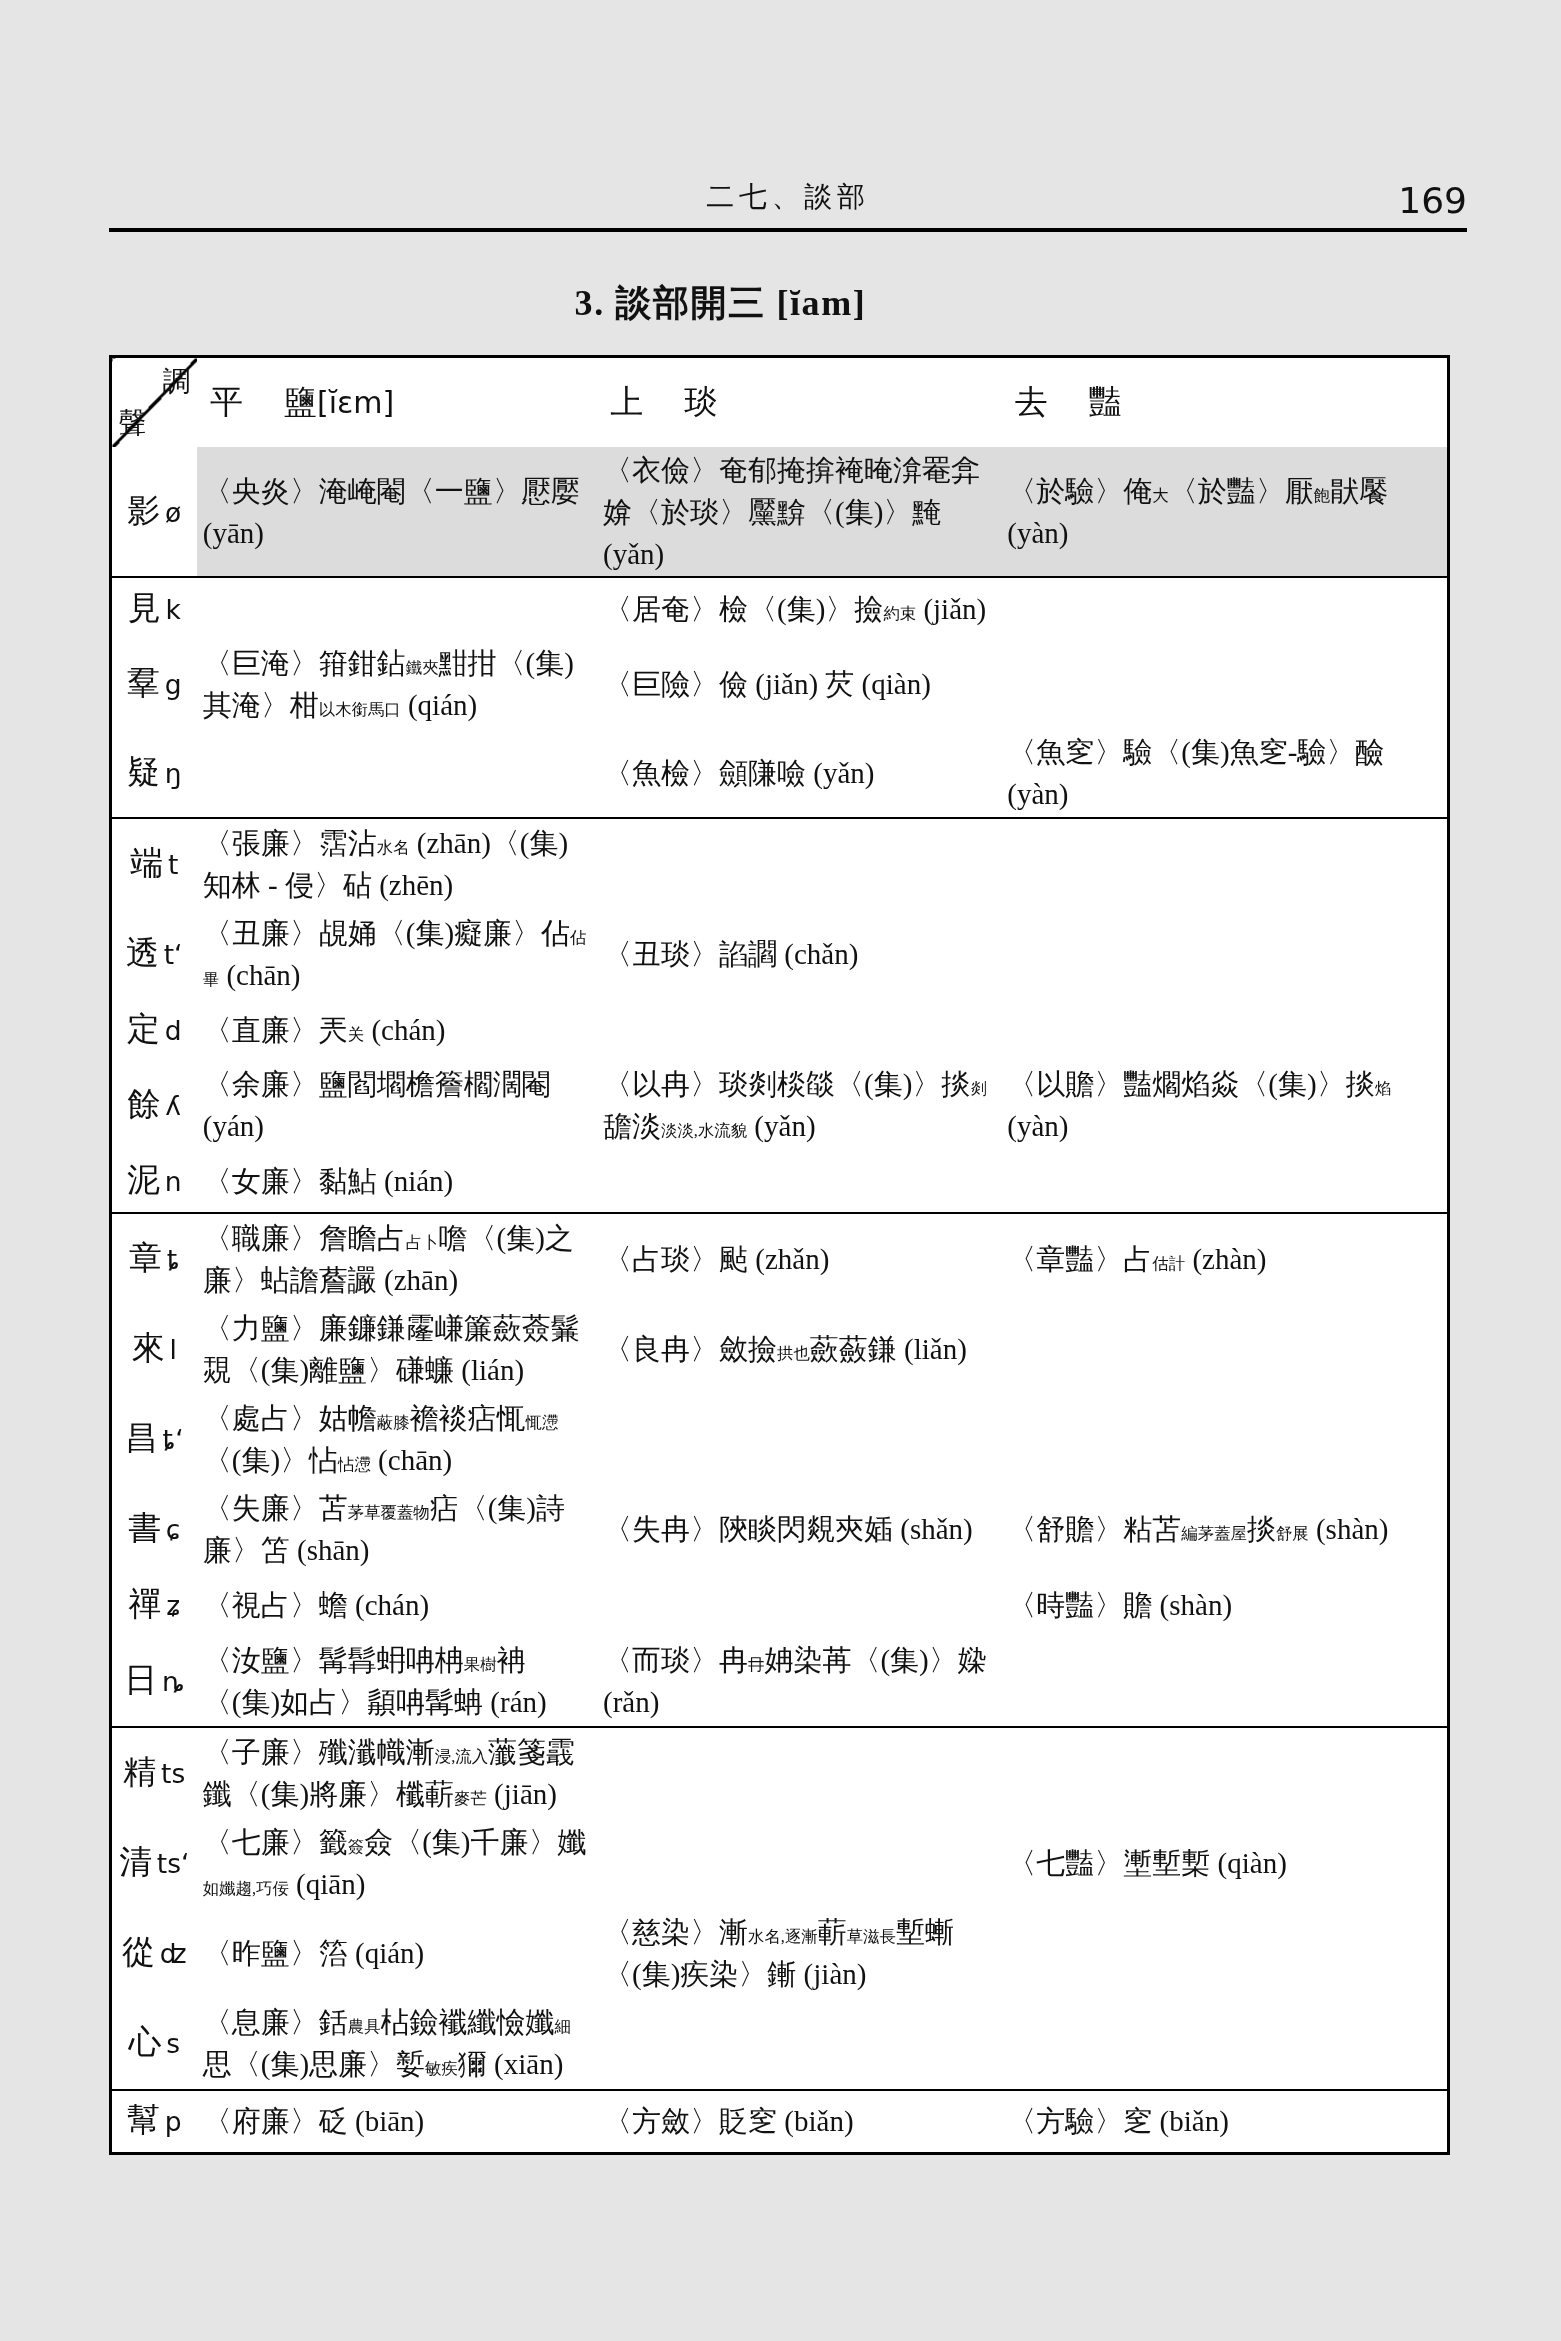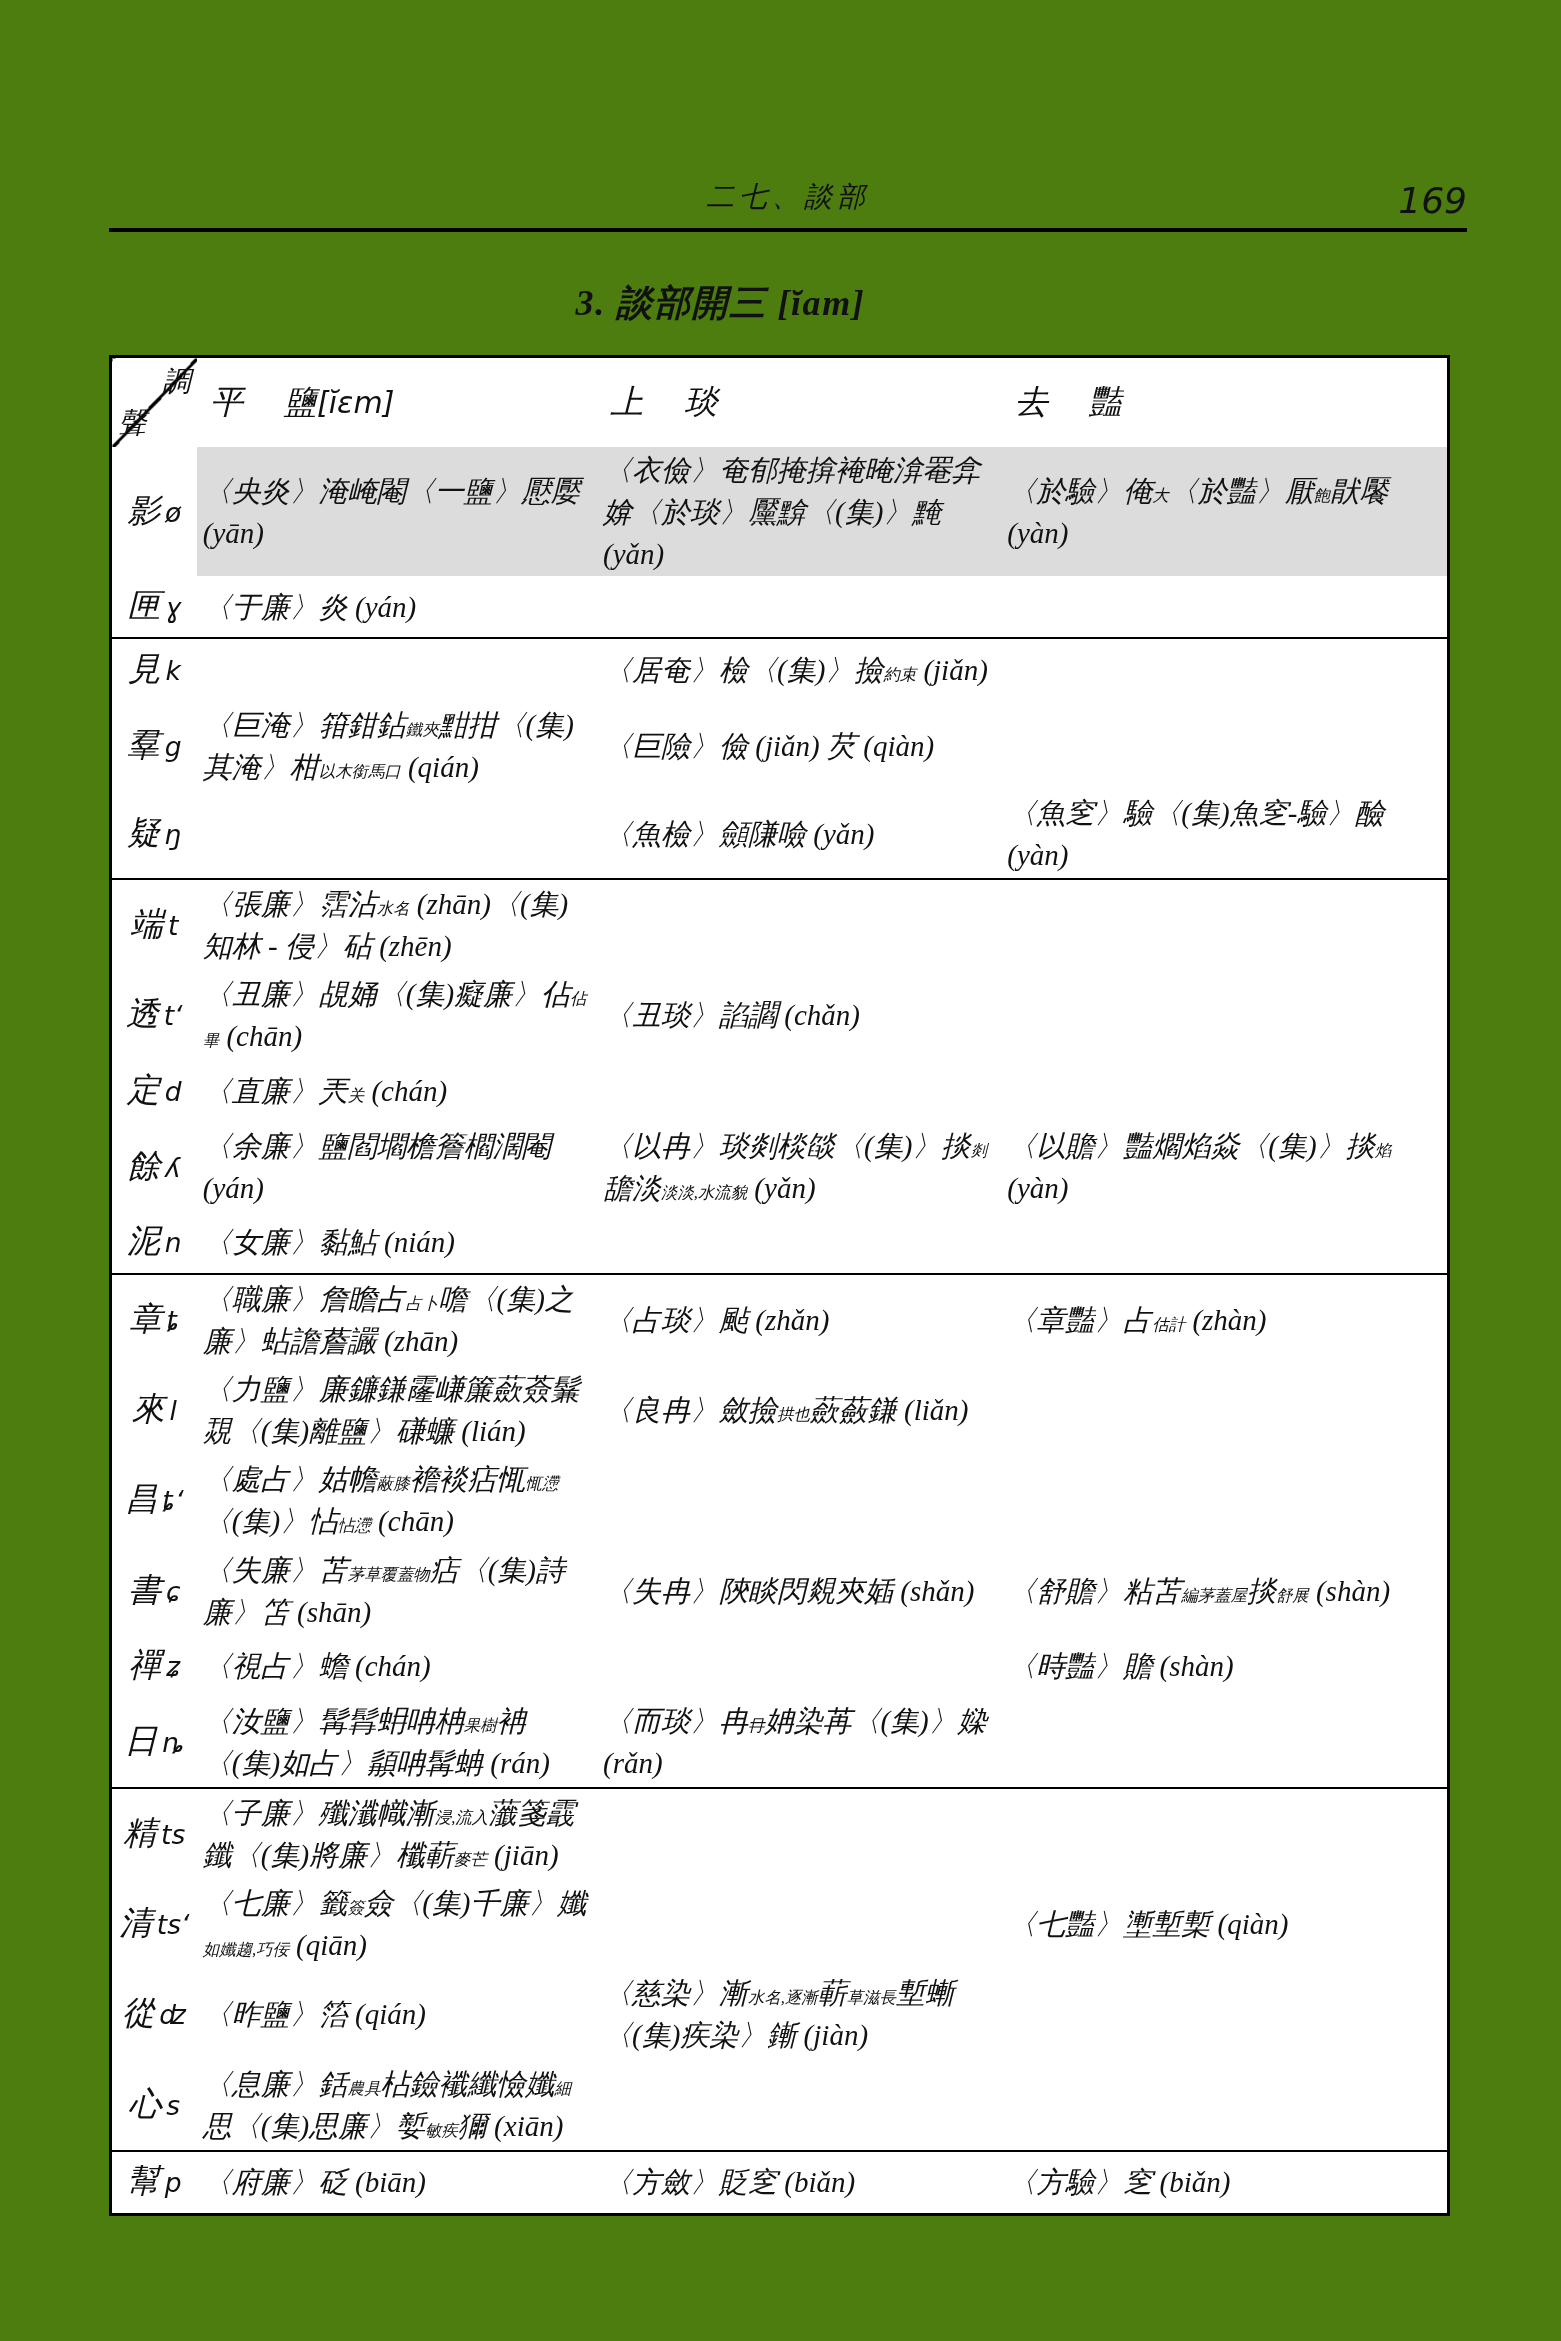--- a/index.html
+++ b/index.html
@@ -1,18 +1,18 @@
 <!DOCTYPE html>
 <html style="font-size:12.5px"><head>
 <meta charset="utf-8">
 <style>
   html,body{margin:0;padding:0;background:#f7f7f5;}
   body{width:1561px;height:2342px;overflow:hidden;position:relative;
        font-family:"Liberation Serif","DejaVu Serif",serif;color:#111;}
-  .page{position:absolute;inset:0;background:#4d7c0f;font-style:italic;}
+  .page{position:absolute;inset:0;background:#e5e5e5;}
 
   
   .runhead{position:absolute;top:178px;left:109px;width:1358px;height:36px;}
   .rh-center{position:absolute;left:0;right:0;text-align:center;font-size:28px;letter-spacing:4.7px;}
   .rh-page{position:absolute;right:0;top:1.6px;font-size:36px;font-family:"DejaVu Sans",sans-serif;}
   .rule{position:absolute;top:228px;left:109px;width:1358px;height:3.9px;background:#000;}
 
   
   .sec-title{position:absolute;top:279px;left:0;width:1441px;text-align:center;
              font-size:36px;font-weight:bold;letter-spacing:1.6px;}
@@ -100,26 +100,20 @@
         </td>
       </tr>
     </thead>
     <tbody>
         <tr class="r2 hl">
           <td class="lbl"><span>影</span><span class="ipa">ø</span></td>
           <td class="cell"><span>〈央炎〉淹崦閹〈一鹽〉懕嬮 (yān)</span></td>
           <td class="cell"><span>〈衣儉〉奄郁掩揜裺晻渰罨弇媕〈於琰〉黶黭〈(集)〉黤 (yǎn)</span></td>
           <td class="cell"><span>〈於驗〉俺</span><span class="sm">大</span><span>〈於豔〉厭</span><span class="sm">飽</span><span>猒饜 (yàn)</span></td>
         </tr>
-        <tr class="r1">
-          <td class="lbl"><span>匣</span><span class="ipa">ɣ</span></td>
-          <td class="cell"><span>〈于廉〉炎 (yán)</span></td>
-          <td class="cell"></td>
-          <td class="cell"></td>
-        </tr>
         <tr class="r1 group-start">
           <td class="lbl"><span>見</span><span class="ipa">k</span></td>
           <td class="cell"></td>
           <td class="cell"><span>〈居奄〉檢〈(集)〉撿</span><span class="sm">約束</span><span> (jiǎn)</span></td>
           <td class="cell"></td>
         </tr>
         <tr class="r2">
           <td class="lbl"><span>羣</span><span class="ipa">g</span></td>
           <td class="cell"><span>〈巨淹〉箝鉗鉆</span><span class="sm">鐵夾</span><span>黚拑〈(集)其淹〉柑</span><span class="sm">以木銜馬口</span><span> (qián)</span></td>
           <td class="cell"><span>〈巨險〉儉 (jiǎn) 芡 (qiàn)</span></td>

